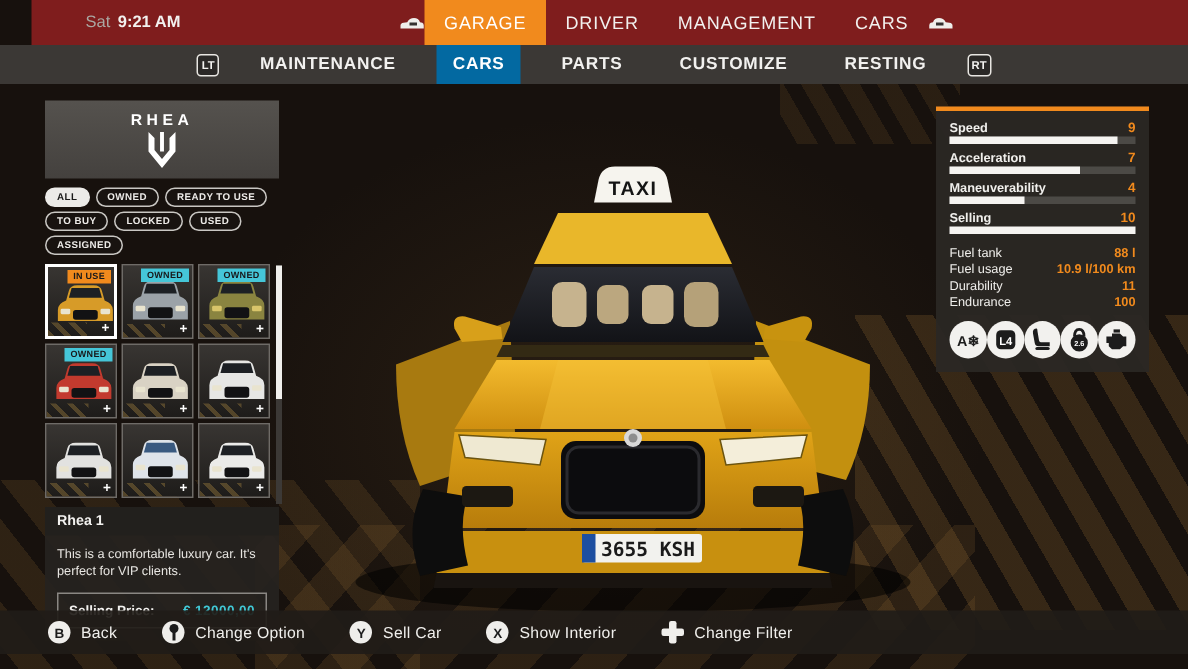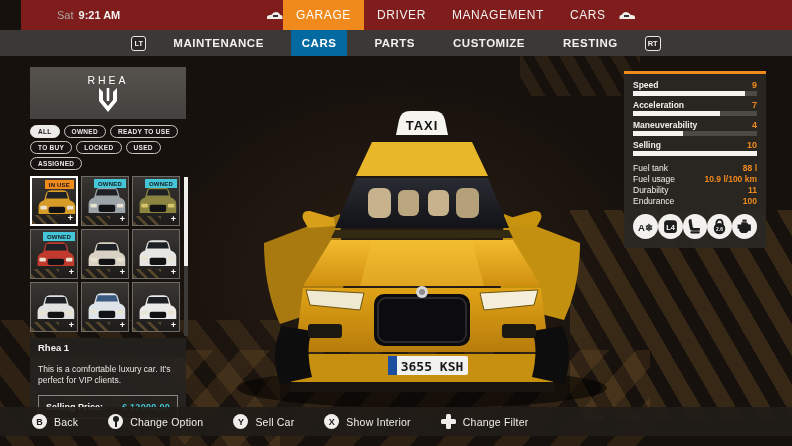--- a/index.html
+++ b/index.html
@@ -48,21 +48,21 @@
   .trigger-box { min-width:15px; height:15px; border:1.5px solid #e8e6e2; border-radius:3px; background:#2a2826;
     color:#f2f1ef; font-size:7.5px; font-weight:bold; display:flex; align-items:center; justify-content:center; padding:0 2px; }
   .stab { height:26px; display:flex; align-items:center; padding:0 11px; font-size:11.5px; font-weight:bold;
     letter-spacing:.5px; color:#f2f1ef; cursor:pointer; }
   .stab.active { background:#0369a1; color:#fff; }
 
   
   .left-panel { position:absolute; left:30px; top:67px; width:156px; z-index:10; }
   .brand-card { width:156px; height:52px; background:linear-gradient(#55524e,#44413e);
     display:flex; flex-direction:column; align-items:center; justify-content:center; gap:1px; }
-  .brand-name { font-size:10.5px; font-weight:normal; letter-spacing:3px; color:#fff; }
+  .brand-name { font-size:10.5px; font-weight:bold; letter-spacing:3px; color:#fff; }
   .filters { margin-top:6px; display:flex; flex-wrap:wrap; gap:3px 4px; width:160px; }
   .chip { padding:2px 7px; border:1px solid #c9c7c3; border-radius:8px; background:rgba(25,22,19,.6);
     color:#eceae7; font-size:6.5px; font-weight:bold; letter-spacing:.3px; cursor:pointer; white-space:nowrap; }
   .chip.active { background:#ecebe8; color:#191919; border-color:#ecebe8; }
   .car-grid { margin-top:6px; display:grid; grid-template-columns:repeat(3,48px); gap:3px; width:150px; }
   .tile { position:relative; width:48px; height:50px; border:1px solid #6e6b67;
     background:linear-gradient(#383532,#1e1c1a); cursor:pointer; overflow:hidden; }
   .tile::after { content:""; position:absolute; left:0; bottom:0; width:60%; height:9px; opacity:.6;
     background:repeating-linear-gradient(45deg, rgba(190,150,70,.55) 0 3px, transparent 3px 8px); }
   .tile.selected { border:2px solid #fff; }

